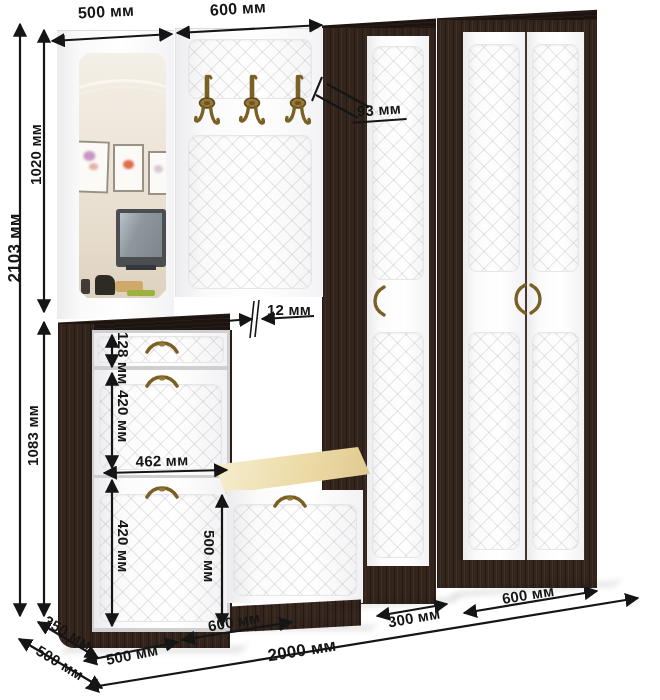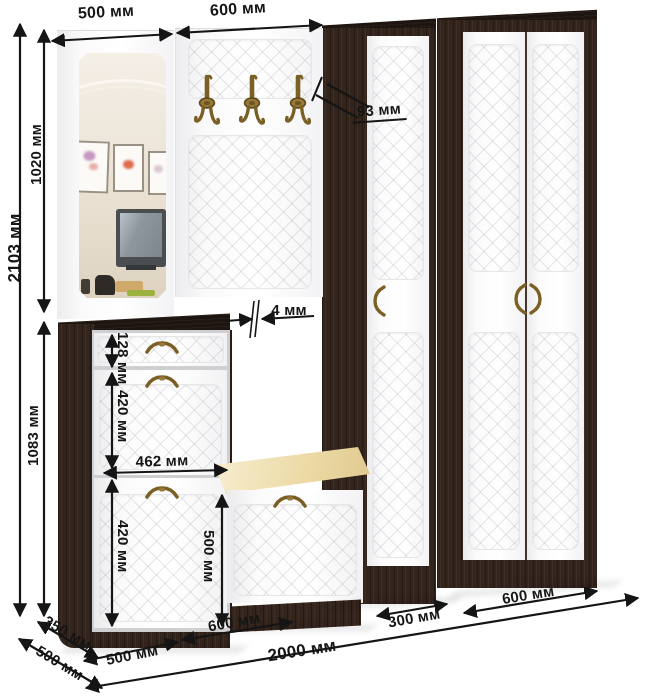--- a/index.html
+++ b/index.html
@@ -215,21 +215,21 @@
       <line x1="322" y1="77" x2="312" y2="101"></line>
     </g>
   </svg>
 
   <div class="dim" style="left:66px;top:3px;width:80px;font-size:16px;transform:rotate(-3deg);">500 мм</div>
   <div class="dim" style="left:198px;top:0px;width:80px;font-size:16px;transform:rotate(-3.5deg);">600 мм</div>
   <div class="dim" style="left:-23px;top:238px;width:76px;font-size:17px;transform:rotate(-90deg);">2103 мм</div>
   <div class="dim" style="left:-3px;top:146px;width:76px;transform:rotate(-90deg);">1020 мм</div>
   <div class="dim" style="left:-6px;top:427px;width:76px;transform:rotate(-90deg);">1083 мм</div>
   <div class="dim" style="left:352px;top:101px;width:54px;border-bottom:2.5px solid #151515;padding-bottom:2px;transform:rotate(-4deg);">93 мм</div>
-  <div class="dim" style="left:264px;top:301px;width:50px;">4 мм</div>
+  <div class="dim" style="left:264px;top:301px;width:50px;">12 мм</div>
   <div class="dim v" style="left:115px;top:332px;">128 мм</div>
   <div class="dim v" style="left:115px;top:390px;">420 мм</div>
   <div class="dim" style="left:120px;top:452px;width:84px;transform:rotate(-1.5deg);">462 мм</div>
   <div class="dim v" style="left:115px;top:520px;">420 мм</div>
   <div class="dim v" style="left:201px;top:530px;">500 мм</div>
   <div class="dim" style="left:28px;top:624px;width:80px;transform:rotate(30deg);">350 мм</div>
   <div class="dim" style="left:18px;top:654px;width:84px;transform:rotate(31deg);">500 мм</div>
   <div class="dim" style="left:92px;top:646px;width:80px;transform:rotate(-11deg);">500 мм</div>
   <div class="dim" style="left:194px;top:613px;width:80px;transform:rotate(-10deg);">600 мм</div>
   <div class="dim" style="left:374px;top:609px;width:80px;transform:rotate(-10deg);">300 мм</div>

